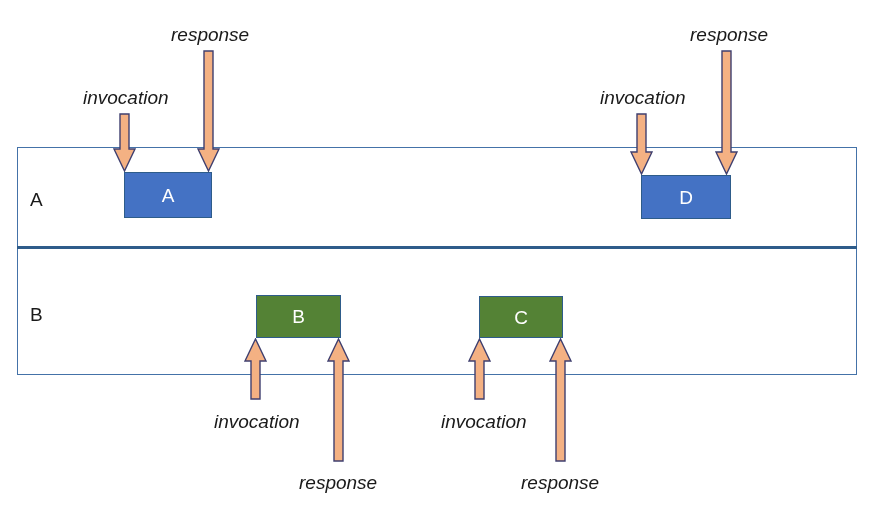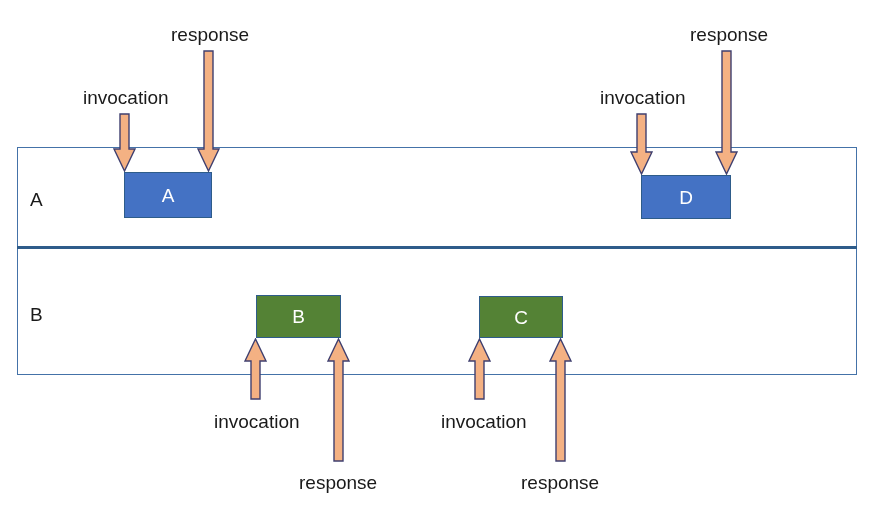--- a/index.html
+++ b/index.html
@@ -55,20 +55,21 @@
   }
   .arrow svg { display: block; }
   
   .annot {
     position: absolute;
     font-size: 19px;
     color: #1a1a1a;
     line-height: 1;
     white-space: nowrap;
     z-index: 7;
+    font-style: italic;
   }
 </style>
 </head>
 <body>
 
 <div id="canvas">
 
   <div id="lanes-layer">
       <div class="lane" style="left: 17px; top: 147px; width: 840px; height: 100px; border-color: rgb(68, 114, 168);"></div>
       <div class="lane-label" style="left: 30px; top: 190px;">A</div>

